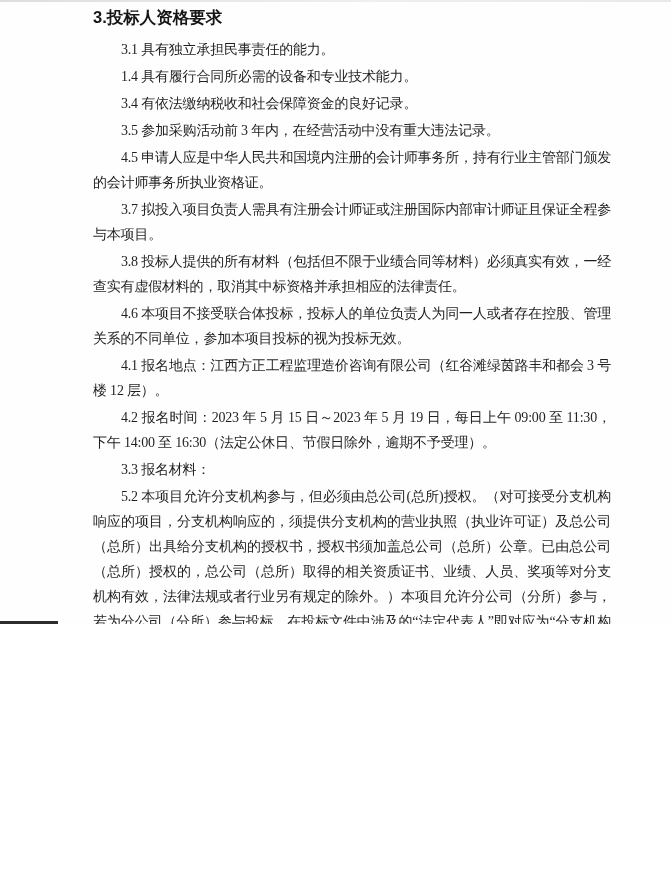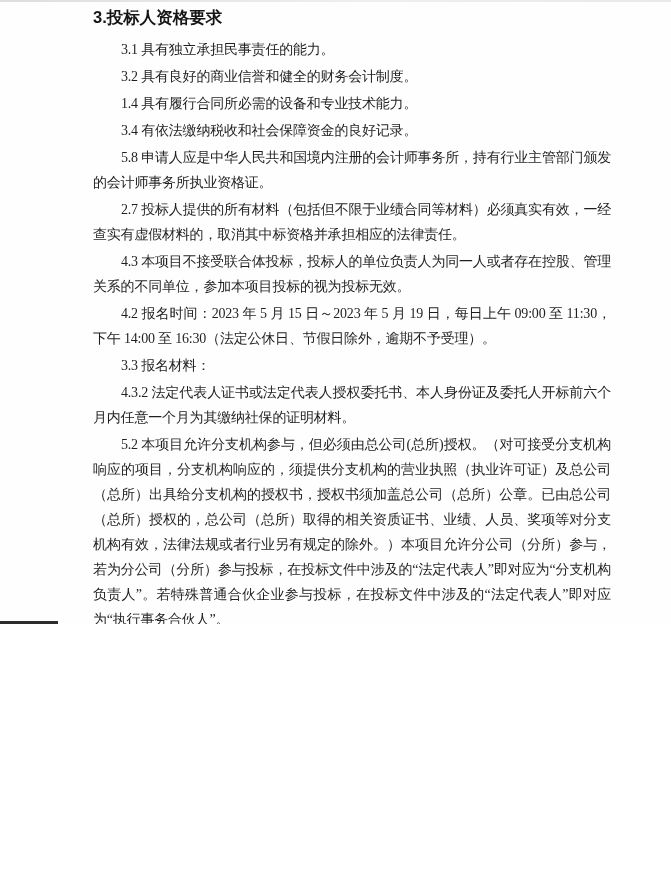--- a/index.html
+++ b/index.html
@@ -55,31 +55,32 @@
 </style>
 </head>
 <body>
 
 <div class="page">
   <div class="artifact-top"></div>
 
   <h2 class="sec first">3.投标人资格要求</h2>
 
   <p class="clause">3.1 具有独立承担民事责任的能力。</p>
-  <p class="clause">3.2 具有良好的商业信誉和健全的财务会计制度。</p>
   <p class="clause">1.4 具有履行合同所必需的设备和专业技术能力。</p>
   <p class="clause">3.4 有依法缴纳税收和社会保障资金的良好记录。</p>
-  <p class="clause">5.8 申请人应是中华人民共和国境内注册的会计师事务所，持有行业主管部门颁发的会计师事务所执业资格证。</p>
-  <p class="clause">2.7 投标人提供的所有材料（包括但不限于业绩合同等材料）必须真实有效，一经查实有虚假材料的，取消其中标资格并承担相应的法律责任。</p>
-  <p class="clause">4.3 本项目不接受联合体投标，投标人的单位负责人为同一人或者存在控股、管理关系的不同单位，参加本项目投标的视为投标无效。</p>
+  <p class="clause">3.5 参加采购活动前 3 年内，在经营活动中没有重大违法记录。</p>
+  <p class="clause">4.5 申请人应是中华人民共和国境内注册的会计师事务所，持有行业主管部门颁发的会计师事务所执业资格证。</p>
+  <p class="clause">3.7 拟投入项目负责人需具有注册会计师证或注册国际内部审计师证且保证全程参与本项目。</p>
+  <p class="clause">3.8 投标人提供的所有材料（包括但不限于业绩合同等材料）必须真实有效，一经查实有虚假材料的，取消其中标资格并承担相应的法律责任。</p>
+  <p class="clause">4.6 本项目不接受联合体投标，投标人的单位负责人为同一人或者存在控股、管理关系的不同单位，参加本项目投标的视为投标无效。</p>
 
 
+  <p class="clause">4.1 报名地点：江西方正工程监理造价咨询有限公司（红谷滩绿茵路丰和都会 3 号楼 12 层）。</p>
   <p class="clause">4.2 报名时间：2023 年 5 月 15 日～2023 年 5 月 19 日，每日上午 09:00 至 11:30，下午 14:00 至 16:30（法定公休日、节假日除外，逾期不予受理）。</p>
   <p class="clause">3.3 报名材料：</p>
-  <p class="clause">4.3.2 法定代表人证书或法定代表人授权委托书、本人身份证及委托人开标前六个月内任意一个月为其缴纳社保的证明材料。</p>
   <p class="clause">5.2 本项目允许分支机构参与，但必须由总公司(总所)授权。（对可接受分支机构响应的项目，分支机构响应的，须提供分支机构的营业执照（执业许可证）及总公司（总所）出具给分支机构的授权书，授权书须加盖总公司（总所）公章。已由总公司（总所）授权的，总公司（总所）取得的相关资质证书、业绩、人员、奖项等对分支机构有效，法律法规或者行业另有规定的除外。）本项目允许分公司（分所）参与，若为分公司（分所）参与投标，在投标文件中涉及的“法定代表人”即对应为“分支机构负责人”。若特殊普通合伙企业参与投标，在投标文件中涉及的“法定代表人”即对应为“执行事务合伙人”。</p>
 
   <h2 class="sec">5. 递交投标文件地点及开标时间</h2>
 
   <p class="clause">5.1 开标时间：详见招标文件。</p>
 
   <div class="artifact-bottom"></div>
 </div>
 
 </body></html>

